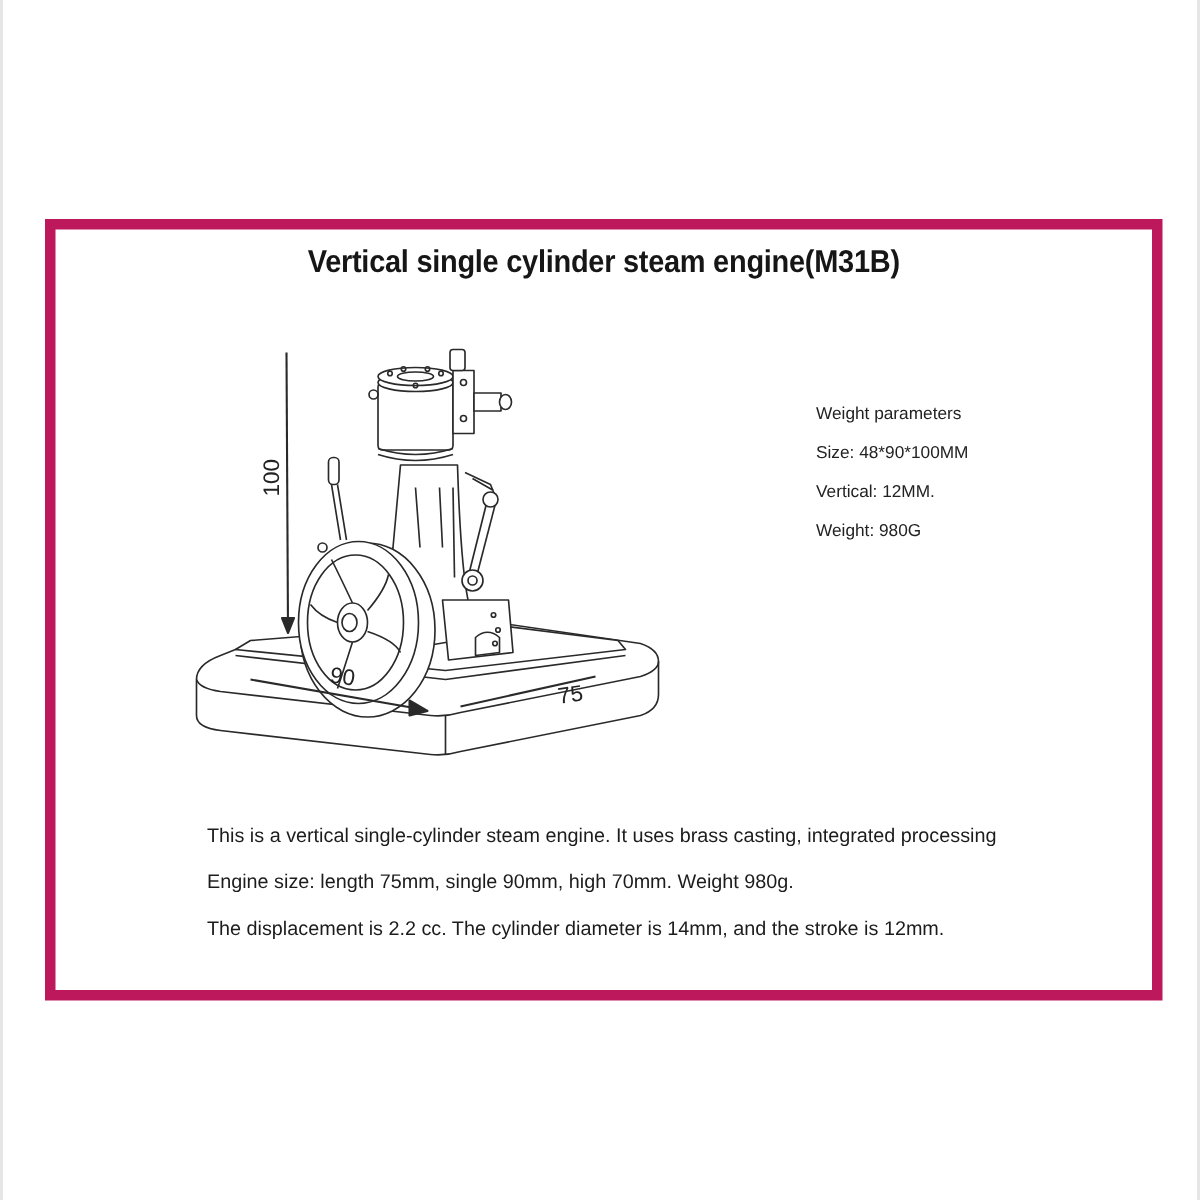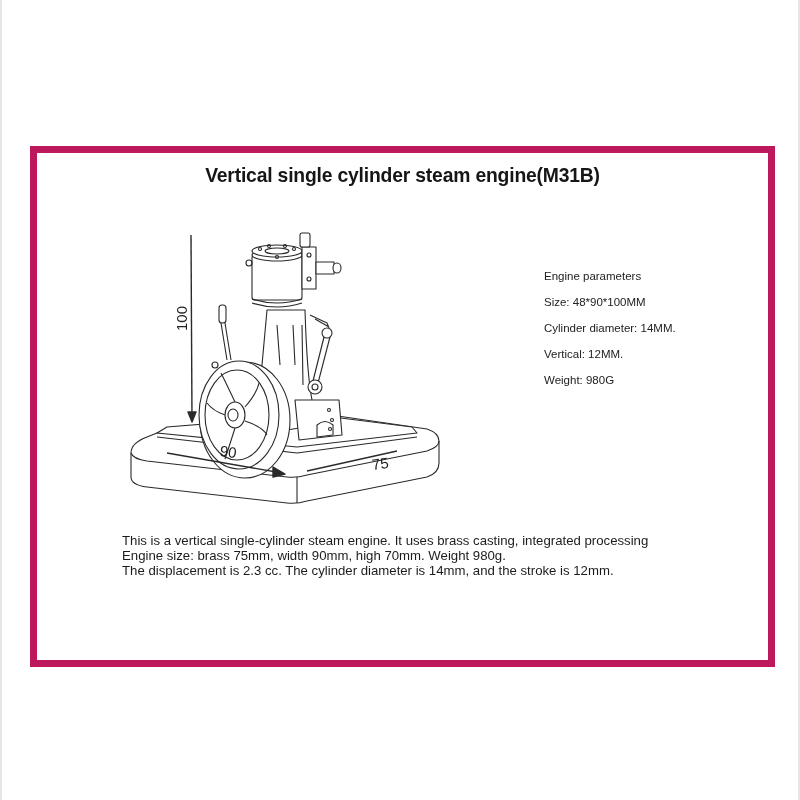--- a/index.html
+++ b/index.html
@@ -19,21 +19,21 @@
       transform: scaleX(0.92);
     }
     .params {
       position: absolute; left: 507px; top: 115px; font-size: 11.5px; color: #222;
     }
     .params div { height: 26px; line-height: 16px; }
     .desc {
       position: absolute; left: 85px; top: 380px; width: 620px;
       font-size: 13.2px; line-height: 15px; color: #1c1c1c;
     }
-    .desc p { margin: 0; }
+    .desc p { margin: 16px; }
     .drawing { position: absolute; left: 80px; top: 62px; width: 330px; height: 290px; }
     .dim-label { position: absolute; font-size: 15px; color: #222; }
   </style>
 </head>
 <body>
 
 <div class="edge-left"></div>
 <div class="edge-right"></div>
 
 <div class="frame">
@@ -116,25 +116,24 @@
         <path d="M156 252 L168 259 L156 262 Z" fill="#2a2a2a"></path>
         <line x1="190" y1="256" x2="280" y2="236"></line>
       </g>
     </svg>
     <span class="dim-label" style="left:52px;top:95px;transform:rotate(-90deg);">100</span>
     <span class="dim-label" style="left:103px;top:228px;transform:rotate(8deg);">90</span>
     <span class="dim-label" style="left:255px;top:240px;transform:rotate(-8deg);">75</span>
   </div>
 
   <div class="params">
-    <div>Engine parameters</div>
+    <div>Weight parameters</div>
     <div>Size: 48*90*100MM</div>
-    <div>Cylinder diameter: 14MM.</div>
     <div>Vertical: 12MM.</div>
     <div>Weight: 980G</div>
   </div>
 
   <div class="desc">
     <p>This is a vertical single-cylinder steam engine. It uses brass casting, integrated processing</p>
-    <p>Engine size: brass 75mm, width 90mm, high 70mm. Weight 980g.</p>
-    <p>The displacement is 2.3 cc. The cylinder diameter is 14mm, and the stroke is 12mm.</p>
+    <p>Engine size: length 75mm, single 90mm, high 70mm. Weight 980g.</p>
+    <p>The displacement is 2.2 cc. The cylinder diameter is 14mm, and the stroke is 12mm.</p>
   </div>
 </div>
 
 </body></html>

